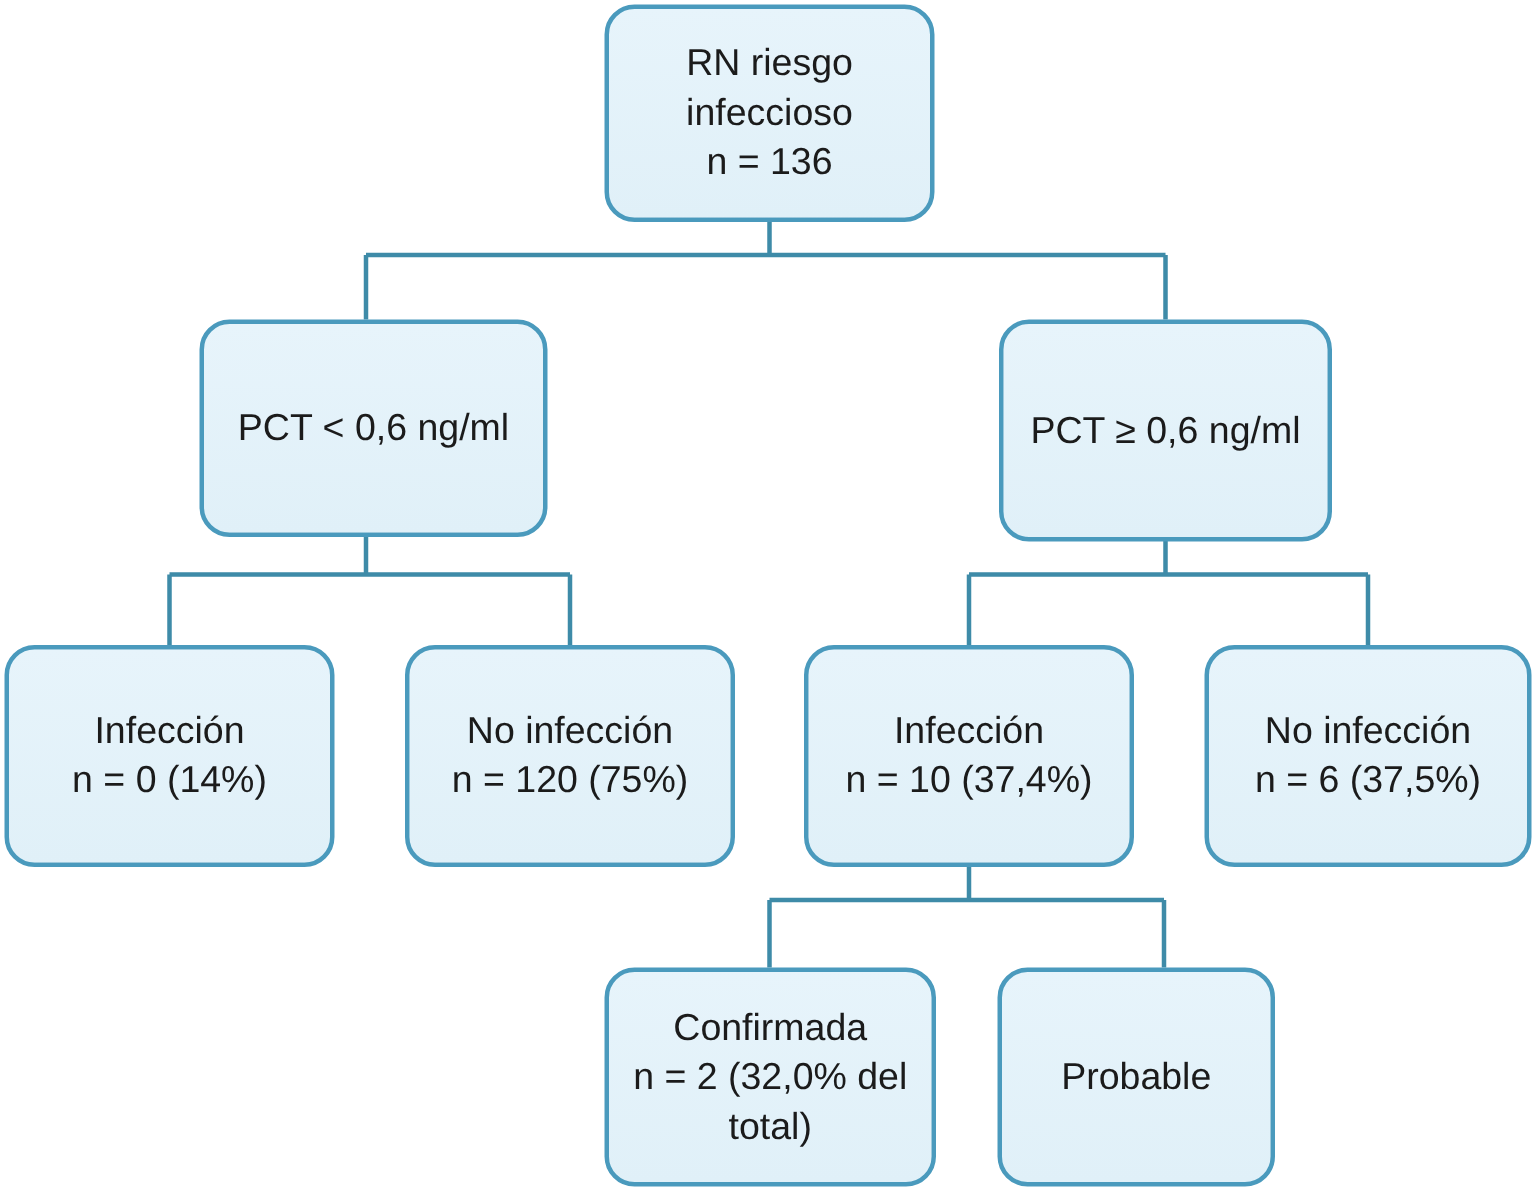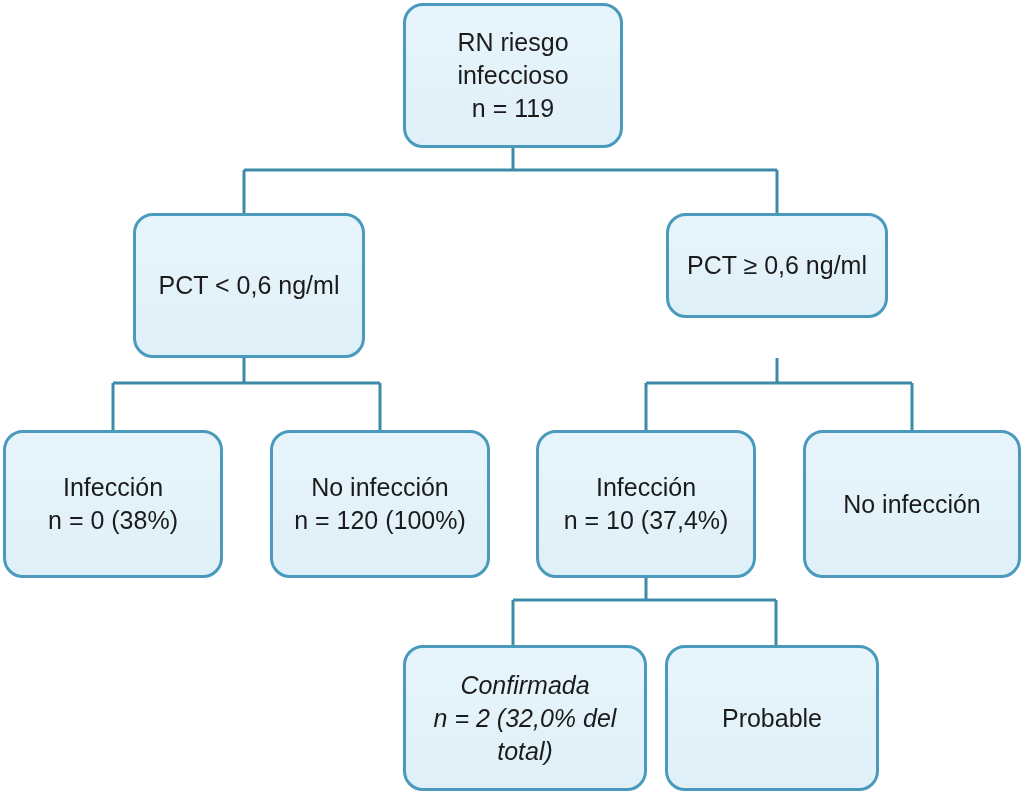--- a/index.html
+++ b/index.html
@@ -38,72 +38,73 @@
     font-size: 25px;
     line-height: 1.32;
     padding: 6px 12px;
   }
   .node .label, .node .stat {
     display: block;
   }
   
   .n-root        { left: 403px; top: 3px;   width: 220px; height: 145px; }
   .n-pct-low     { left: 133px; top: 213px; width: 232px; height: 145px; }
-  .n-pct-high    { left: 666px; top: 213px; width: 222px; height: 105px; }
+  .n-pct-high    { left: 666px; top: 213px; width: 222px; height: 148px; }
   .n-inf-low     { left: 3px;   top: 430px; width: 220px; height: 148px; }
   .n-noinf-low   { left: 270px; top: 430px; width: 220px; height: 148px; }
   .n-inf-high    { left: 536px; top: 430px; width: 220px; height: 148px; }
   .n-noinf-high  { left: 803px; top: 430px; width: 218px; height: 148px; }
-  .n-confirmada  { left: 403px; top: 645px; width: 244px; height: 146px; font-style: italic; }
-  .n-probable    { left: 665px; top: 645px; width: 214px; height: 146px; }
+  .n-confirmada  { left: 403px; top: 645px; width: 221px; height: 146px; }
+  .n-probable    { left: 665px; top: 645px; width: 185px; height: 146px; }
 </style>
 </head>
 <body>
 
 <div class="canvas">
 
   <svg class="connectors" viewBox="0 0 1024 793" xmlns="http://www.w3.org/2000/svg">
     <g stroke="#3e8ba8" stroke-width="3" fill="none">
       <path d="M513,148 V170 M244,170 H777 M244,170 V213 M777,170 V213"></path>
       <path d="M244,358 V383 M113,383 H380 M113,383 V430 M380,383 V430"></path>
       <path d="M777,358 V383 M646,383 H912 M646,383 V430 M912,383 V430"></path>
       <path d="M646,578 V600 M513,600 H776 M513,600 V645 M776,600 V645"></path>
     </g>
   </svg>
 
   <div class="node n-root">
     <span class="label">RN riesgo infeccioso</span>
-    <span class="stat">n = 119</span>
+    <span class="stat">n = 136</span>
   </div>
 
   <div class="node n-pct-low">
     <span class="label">PCT &lt; 0,6 ng/ml</span>
   </div>
 
   <div class="node n-pct-high">
     <span class="label">PCT ≥ 0,6 ng/ml</span>
   </div>
 
   <div class="node n-inf-low">
     <span class="label">Infección</span>
-    <span class="stat">n = 0 (38%)</span>
+    <span class="stat">n = 0 (14%)</span>
   </div>
 
   <div class="node n-noinf-low">
     <span class="label">No infección</span>
-    <span class="stat">n = 120 (100%)</span>
+    <span class="stat">n = 120 (75%)</span>
   </div>
 
   <div class="node n-inf-high">
     <span class="label">Infección</span>
     <span class="stat">n = 10 (37,4%)</span>
   </div>
 
   <div class="node n-noinf-high">
     <span class="label">No infección</span>
+    <span class="stat">n = 6 (37,5%)</span>
   </div>
 
   <div class="node n-confirmada">
     <span class="label">Confirmada</span>
     <span class="stat">n = 2 (32,0% del total)</span>
   </div>
 
   <div class="node n-probable">
     <span class="label">Probable</span>
   </div>

